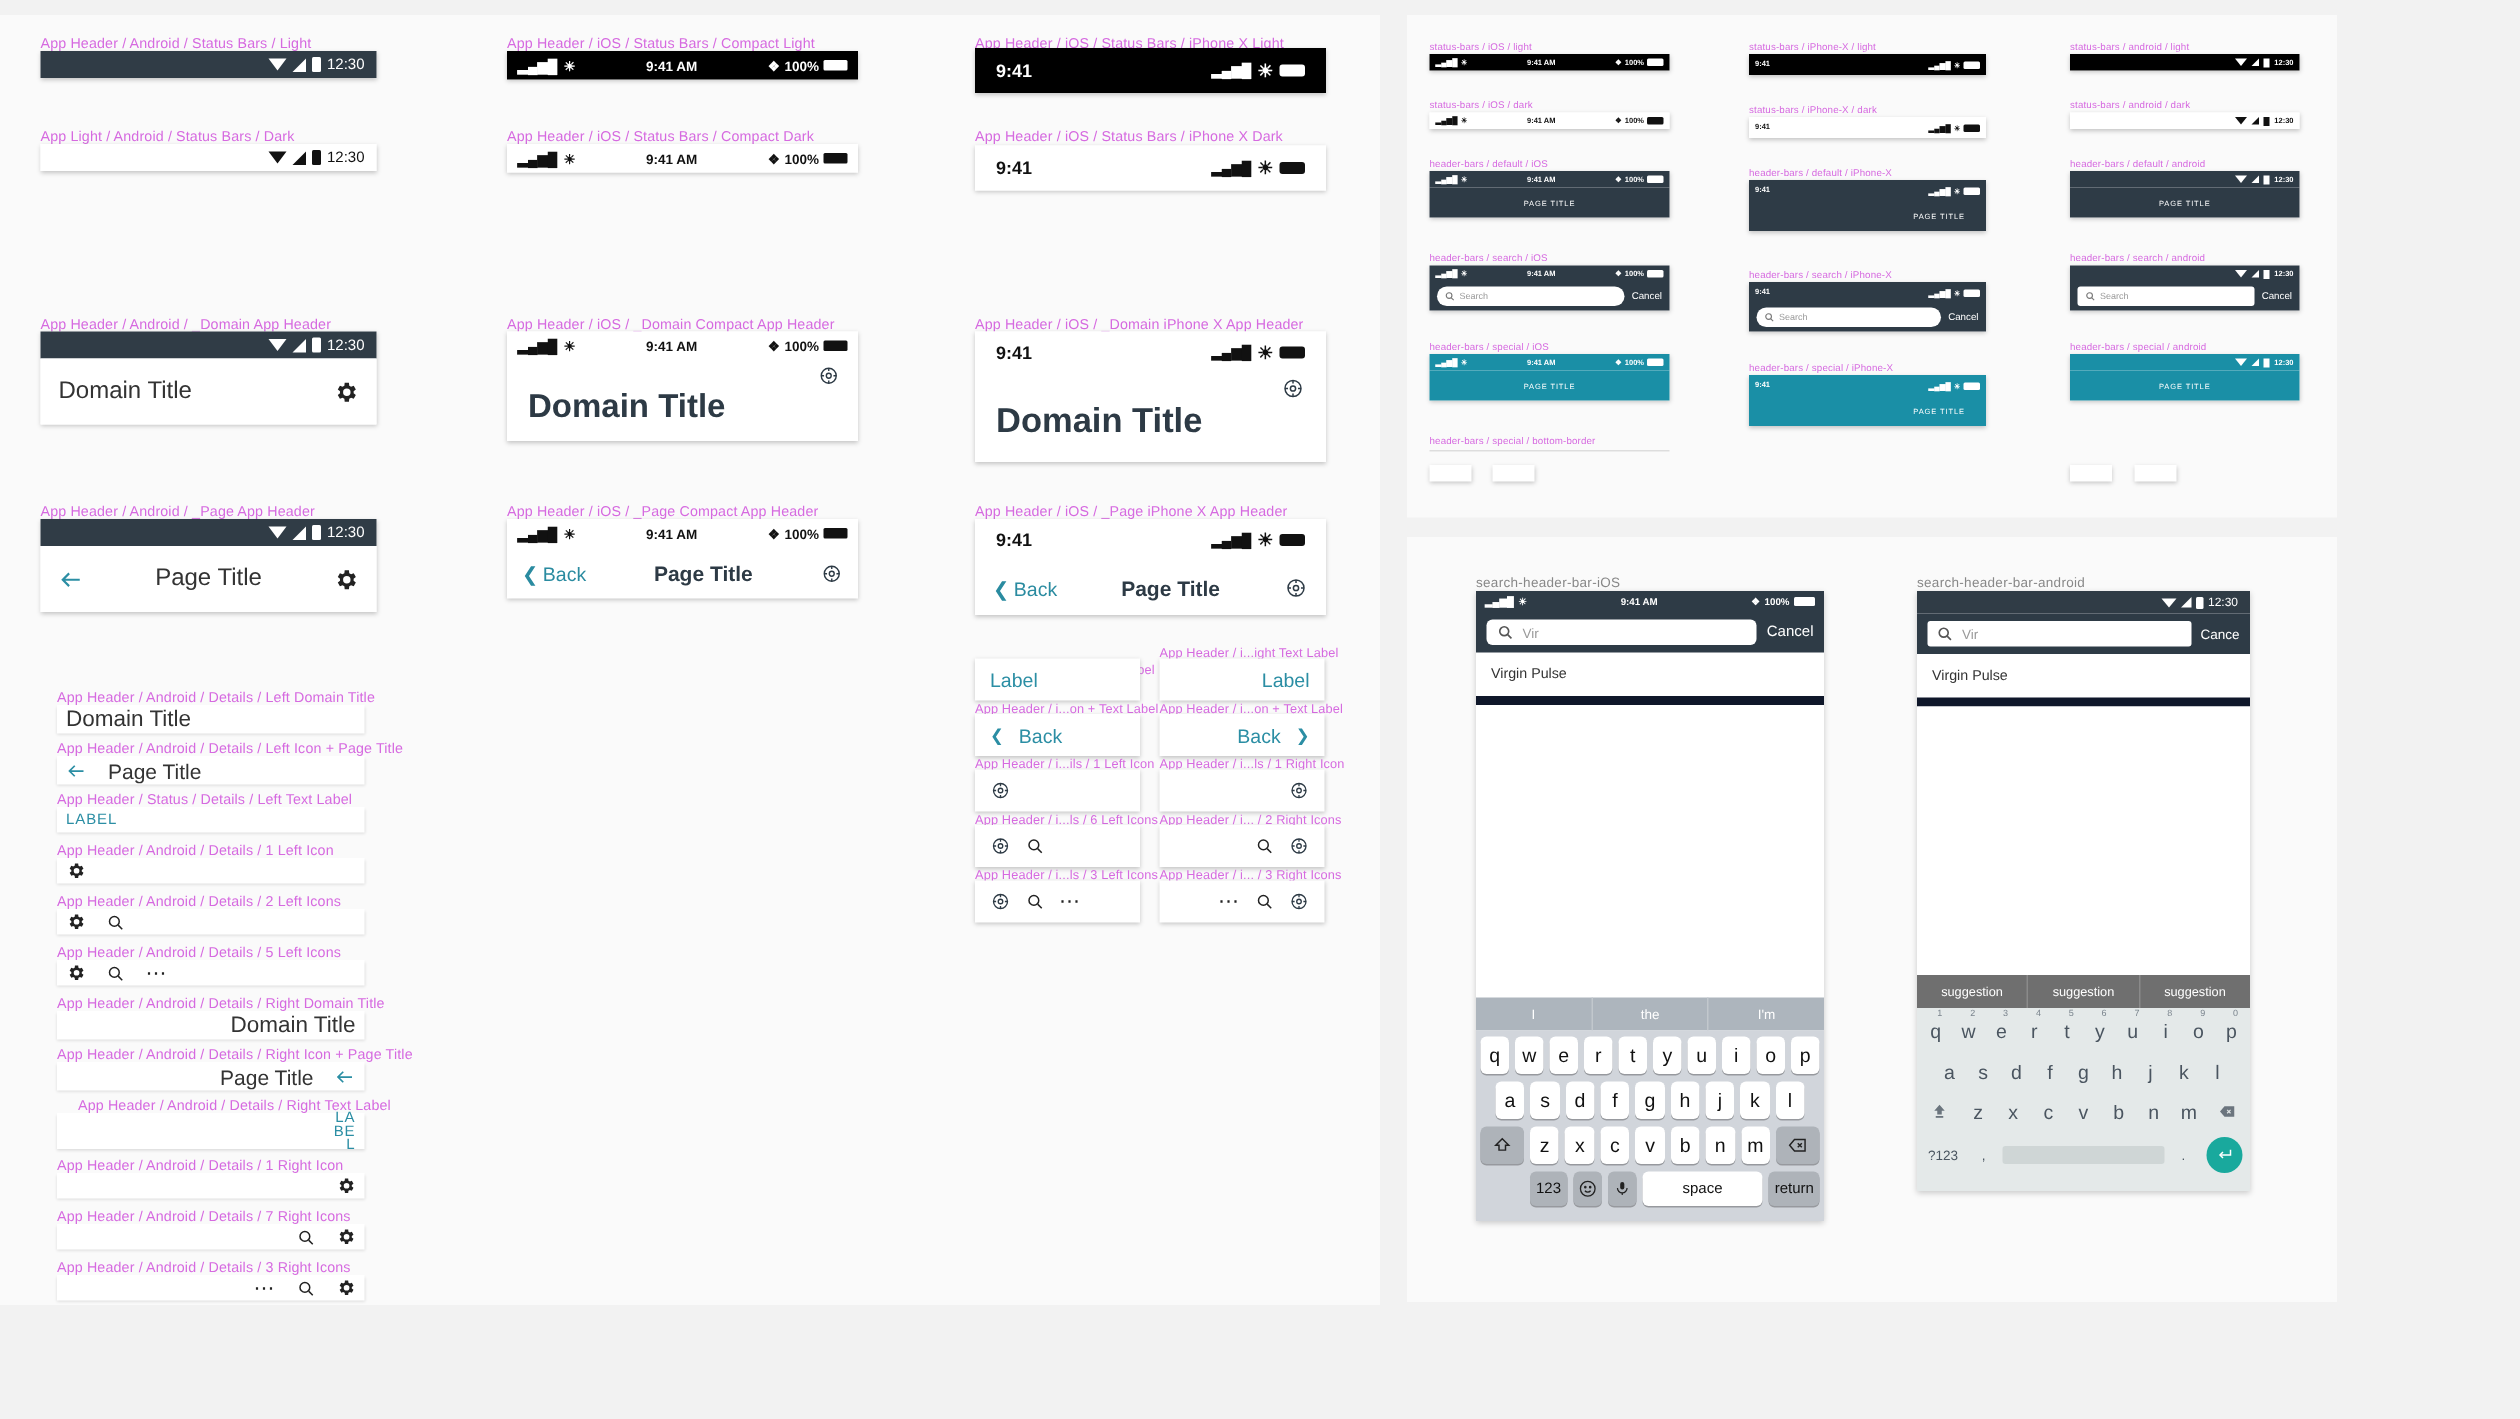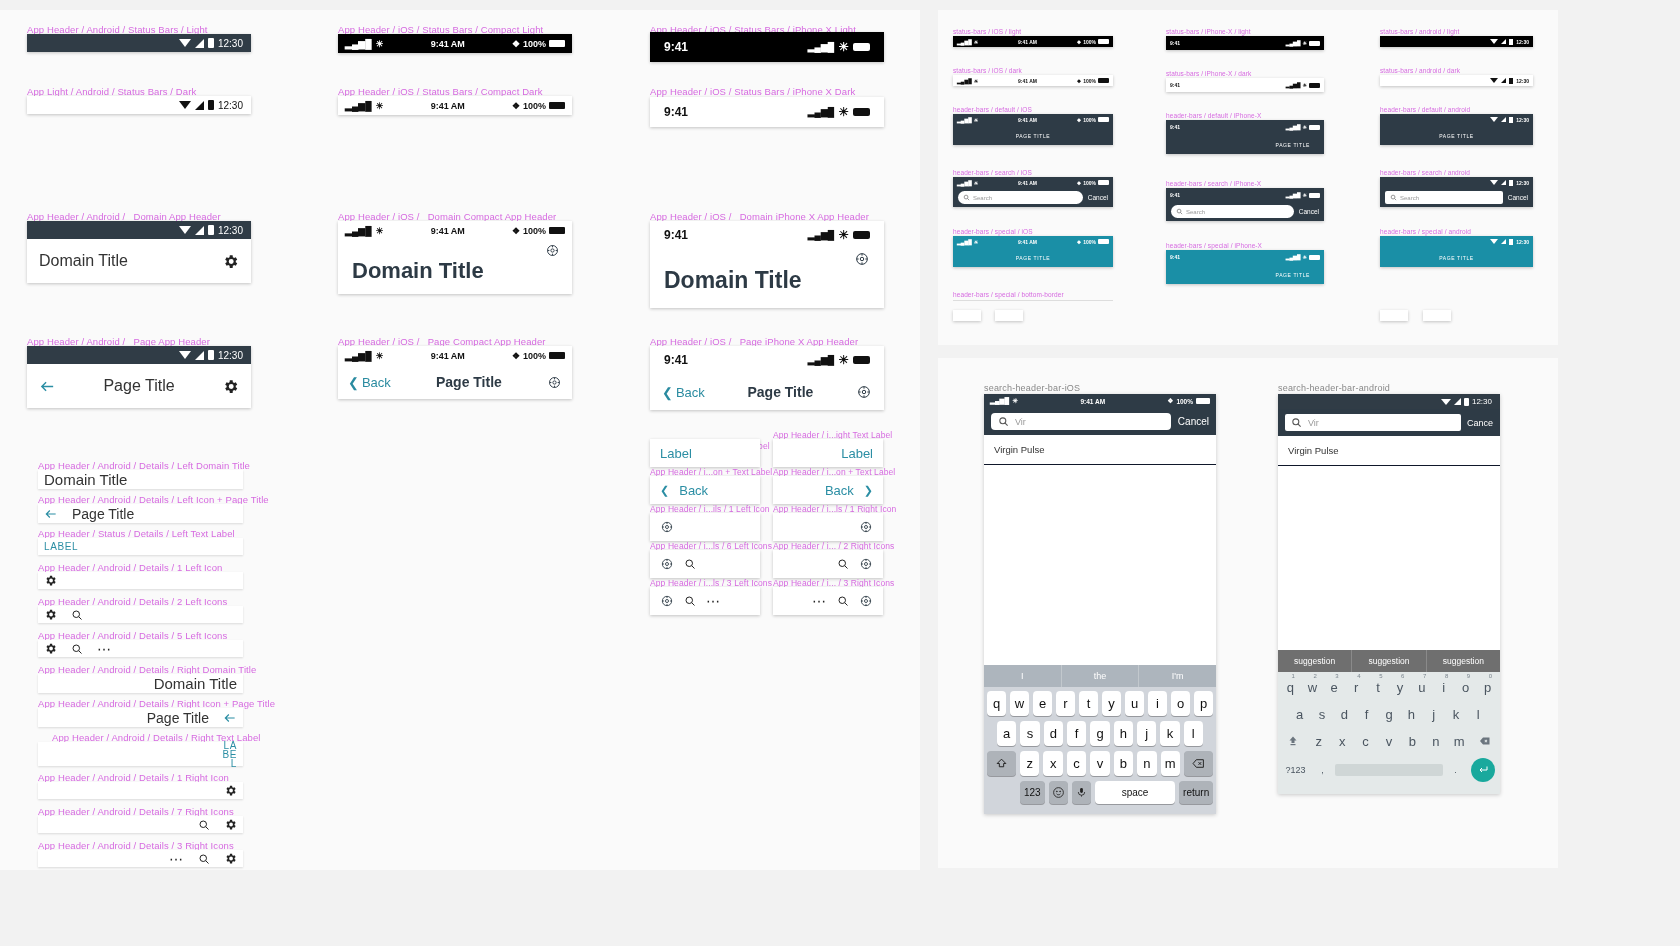--- a/index.html
+++ b/index.html
@@ -62,21 +62,21 @@
              gap:3px; padding:0 5px; font-size:6px; color:#999; }
   .m-cancel { font-size:6.5px; color:#fff; }
 
   
   .kb-phone { background:#fff; box-shadow:0 1px 4px rgba(0,0,0,.2); }
   .kb-sb-ios { height:14px; background:#2e3b46; color:#fff; display:flex; align-items:center;
                padding:0 6px; font-size:6.5px; font-weight:bold; }
   .kb-search-ios { background:#2e3b46; display:flex; align-items:center; gap:7px; padding:5px 7px; }
   .kb-field { flex:1; background:#fff; border-radius:4px; height:17px; display:flex; align-items:center;
               gap:6px; padding:0 7px; font-size:9px; color:#9a9a9a; }
-  .kb-res { font-size:9.5px; color:#333; padding:9px 10px; border-bottom:1px solid #0f172a; }
+  .kb-res { font-size:9.5px; color:#333; padding:9px 10px; border-bottom:6px solid #0f172a; }
   .pred { height:22px; background:#adb5bd; display:flex; align-items:stretch; }
   .pred div { flex:1; display:flex; align-items:center; justify-content:center; color:#fff; font-size:9px; }
   .pred div + div { border-left:1px solid #c2c8cd; }
   .ios-kb { background:#d1d5db; padding:4px 3px 5px; }
   .krow { display:flex; justify-content:center; gap:4px; margin-bottom:5px; }
   .key { background:#fff; border-radius:4px; height:25px; min-width:19px; flex:1;
          display:flex; align-items:center; justify-content:center; font-size:13px; color:#111;
          box-shadow:0 1px 0 rgba(0,0,0,.28); }
   .key.gray { background:#aeb3b9; }
 

